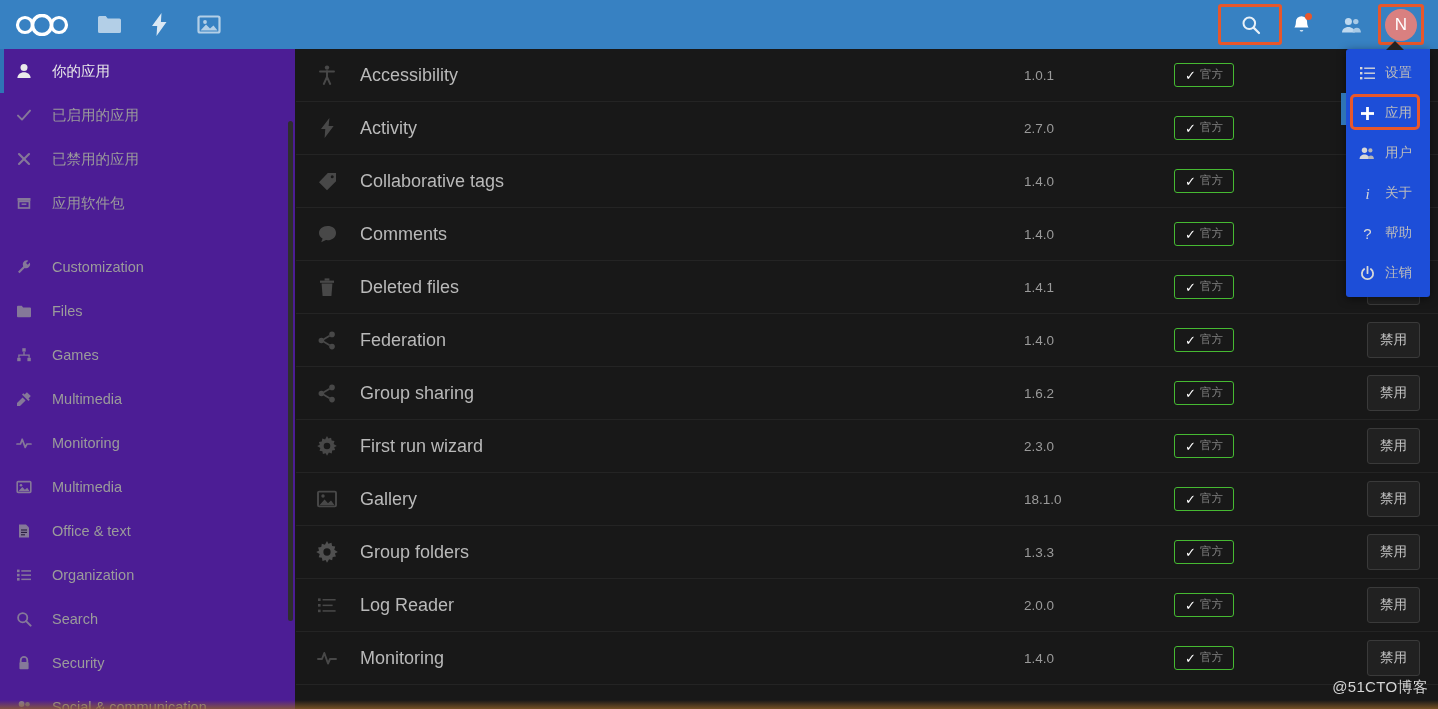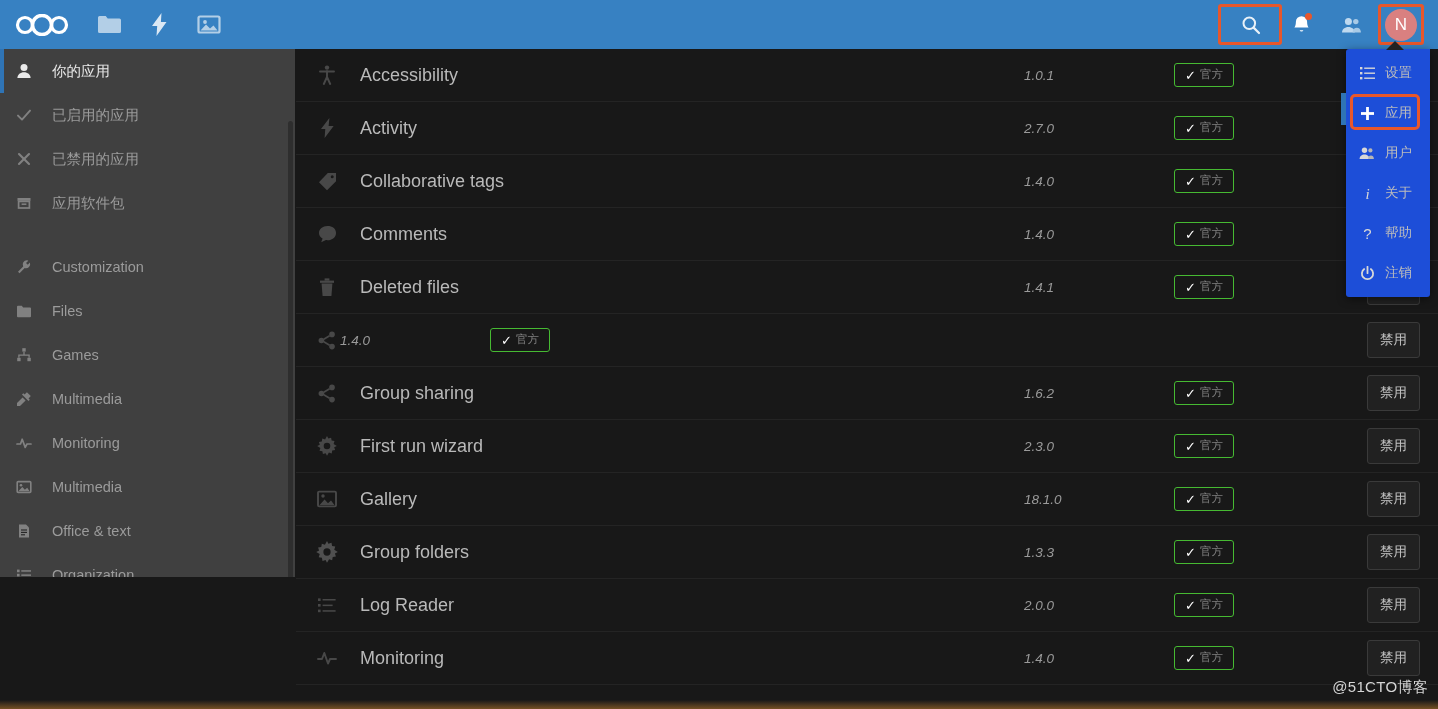--- a/index.html
+++ b/index.html
@@ -91,22 +91,22 @@
     width: 7px; height: 7px;
     border-radius: 50%;
     background: #e8572b;
   }
 
   
   .sidebar {
     position: absolute;
     top: 49px; left: 0;
     width: 295px;
-    height: 528px;
-    background: #404040;
+    height: 660px;
+    background: #4c1d95;
     overflow: hidden;
   }
   .side-item {
     position: relative;
     height: 44px;
     display: flex;
     align-items: center;
     padding-left: 16px;
     color: #9b9b9b;
     font-size: 14.5px;
@@ -171,21 +171,20 @@
     margin-left: 20px;
     color: #b9b9b9;
     font-size: 18px;
     flex: 1;
     white-space: nowrap;
   }
   .row-version {
     width: 150px;
     color: #9a9a9a;
     font-size: 13.5px;
-    font-style: italic;
   }
   .badge {
     width: 60px;
     height: 24px;
     border: 1px solid #46ba32;
     border-radius: 3px;
     display: flex;
     align-items: center;
     justify-content: center;
     gap: 4px;
@@ -601,20 +600,21 @@
 
     <div class="app-row">
       <span class="row-ico">
         <svg width="18" height="19" viewBox="0 0 18 19">
             <circle cx="14" cy="3.4" r="2.8" fill="#b8b8b8"></circle>
             <circle cx="3.4" cy="9.5" r="2.8" fill="#b8b8b8"></circle>
             <circle cx="14" cy="15.6" r="2.8" fill="#b8b8b8"></circle>
             <path d="M11.6 4.8L5.8 8.2M5.8 10.8l5.8 3.4" stroke="#b8b8b8" stroke-width="1.7"></path>
           </svg>
       </span>
+      <span class="row-name">Federation</span>
       <span class="row-version">1.4.0</span>
       <span class="badge">
         <span class="chk">✓</span>
         <span class="btxt">官方</span>
       </span>
       <button class="btn-disable">禁用</button>
     </div>
 
     <div class="app-row">
       <span class="row-ico">

